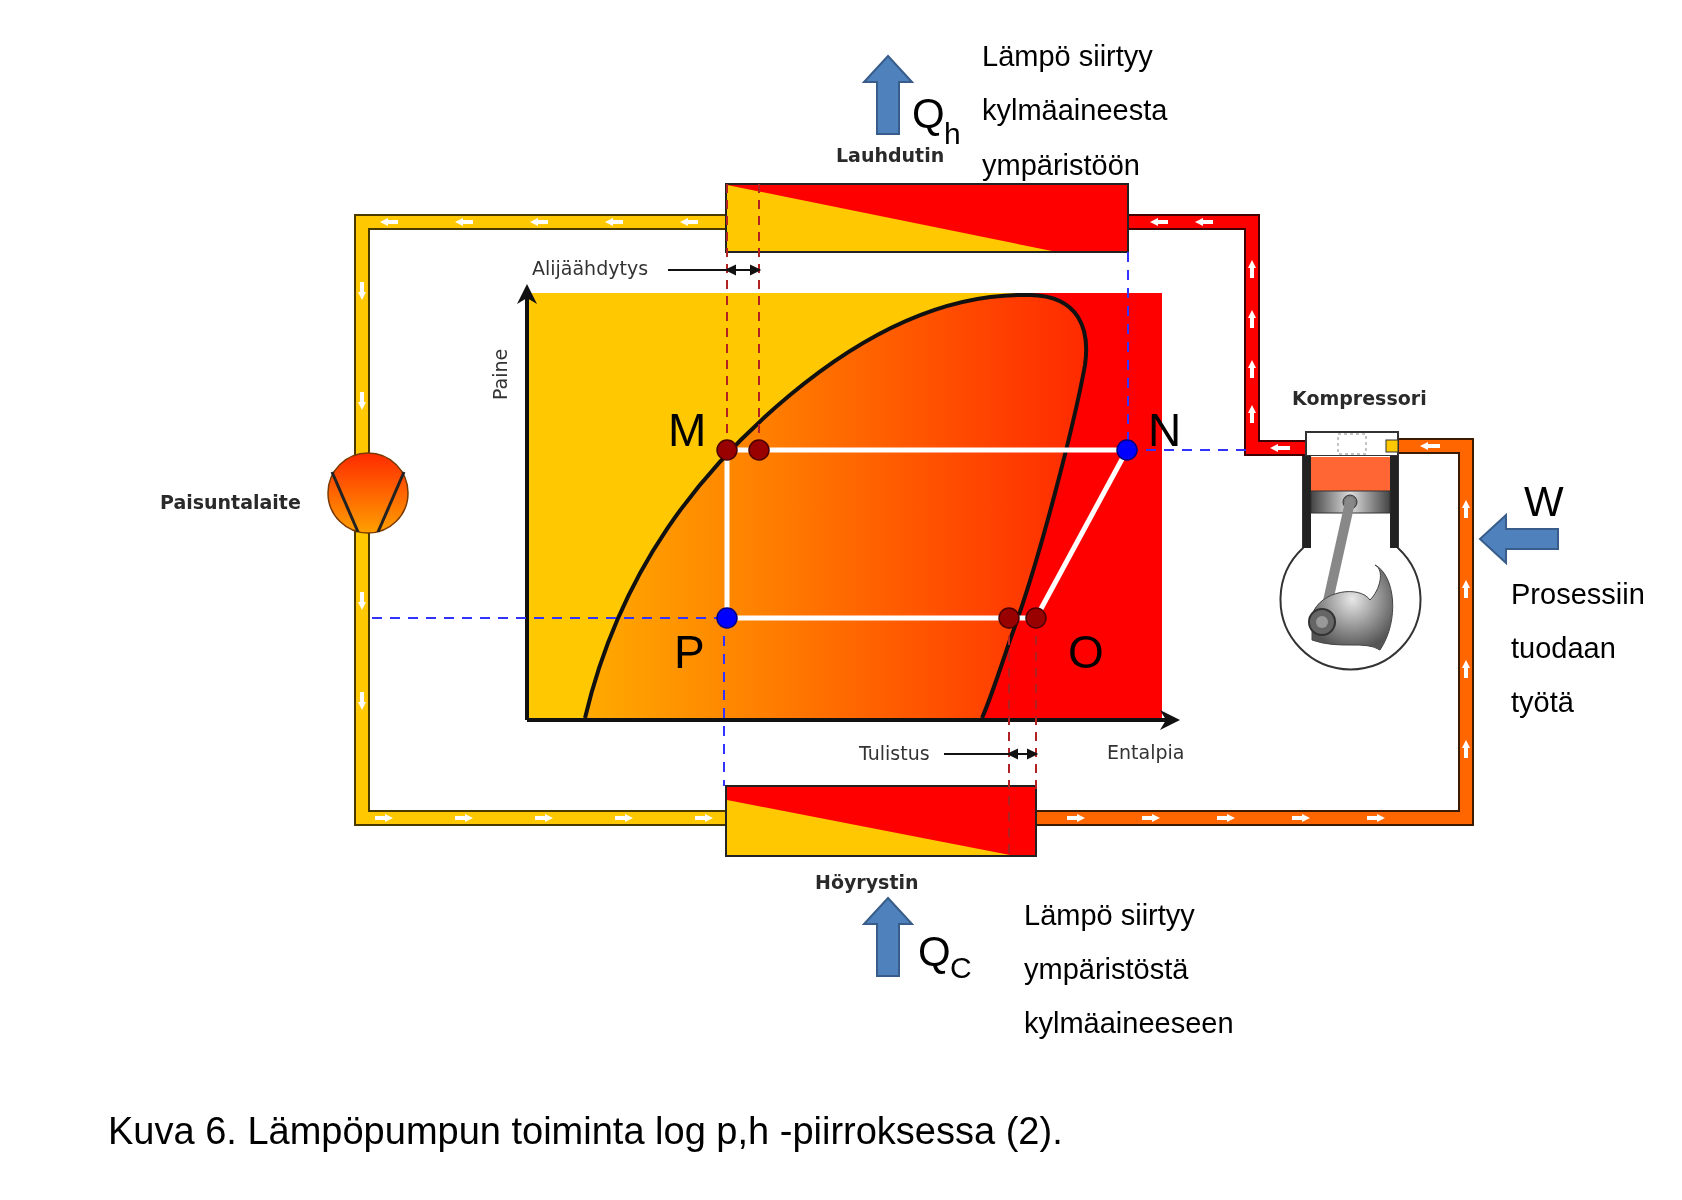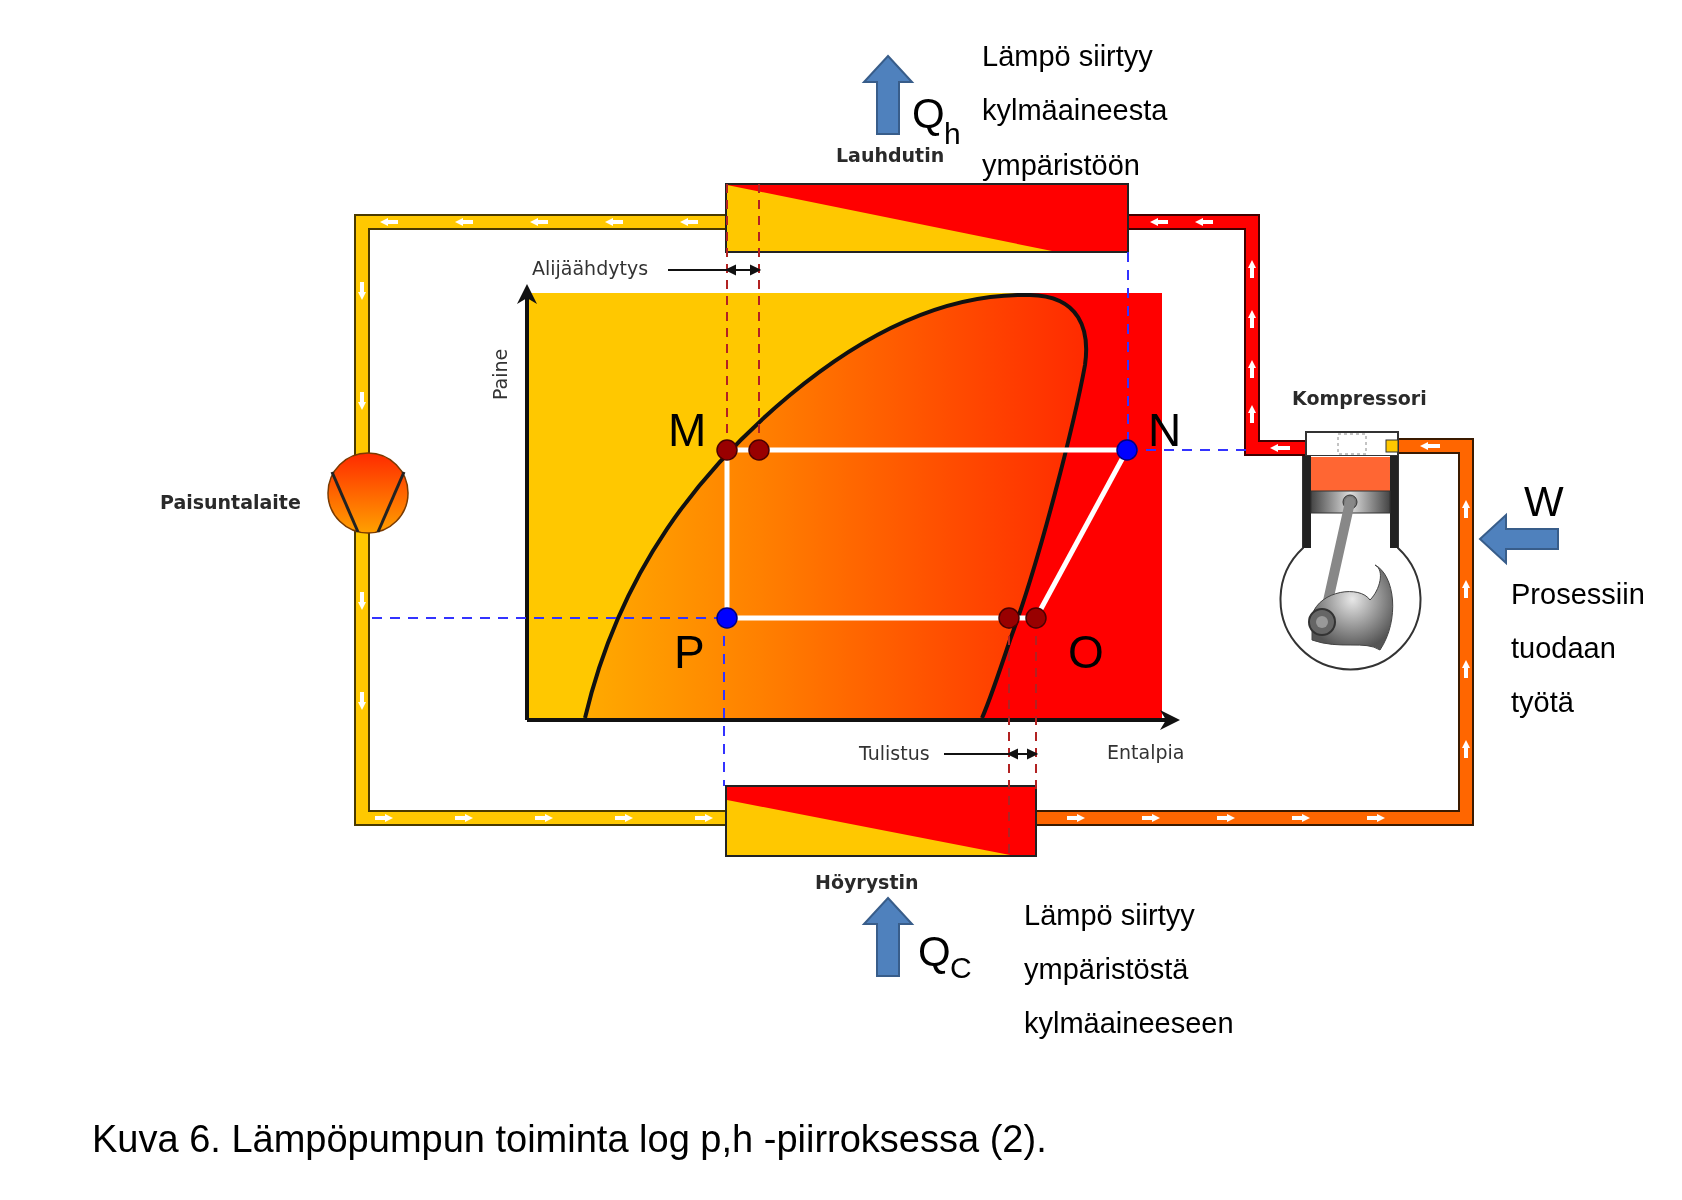--- a/index.html
+++ b/index.html
@@ -4,21 +4,21 @@
 <style>
   html, body { margin:0; padding:0; background:#ffffff; }
   body { width:1682px; height:1200px; position:relative; overflow:hidden; font-family:"Liberation Sans", sans-serif; }
   #diagram { position:absolute; left:0; top:0; }
   .lbl-bold { font-family:"DejaVu Sans", sans-serif; font-weight:bold; fill:#2a2a2a; font-size:19px; }
   .lbl-axis { font-family:"DejaVu Sans", sans-serif; fill:#333; font-size:19px; }
   .lbl-pt { font-family:"Liberation Sans", sans-serif; fill:#000; font-size:46px; }
   .lbl-note { font-family:"Liberation Sans", sans-serif; fill:#000; font-size:29px; }
   .lbl-q { font-family:"Liberation Sans", sans-serif; fill:#000; font-size:42px; }
   .lbl-qsub { font-family:"Liberation Sans", sans-serif; fill:#000; font-size:30px; }
-  .caption { position:absolute; left:92px; top:1110px; font-family:"Liberation Sans", sans-serif; font-size:38px; color:#000; white-space:nowrap;margin-top:8px; }
+  .caption { position:absolute; left:108px; top:1110px; font-family:"Liberation Sans", sans-serif; font-size:38px; color:#000; white-space:nowrap; }
 </style>
 </head>
 <body>
 
 <svg id="diagram" width="1682" height="1200" viewBox="0 0 1682 1200" xmlns="http://www.w3.org/2000/svg">
   <defs>
     <linearGradient id="domeGrad" x1="0" y1="0" x2="1" y2="0" gradientUnits="objectBoundingBox">
       <stop offset="0" stop-color="#FFAA00"></stop>
       <stop offset="0.35" stop-color="#FF8000"></stop>
       <stop offset="0.75" stop-color="#FF4A00"></stop>

